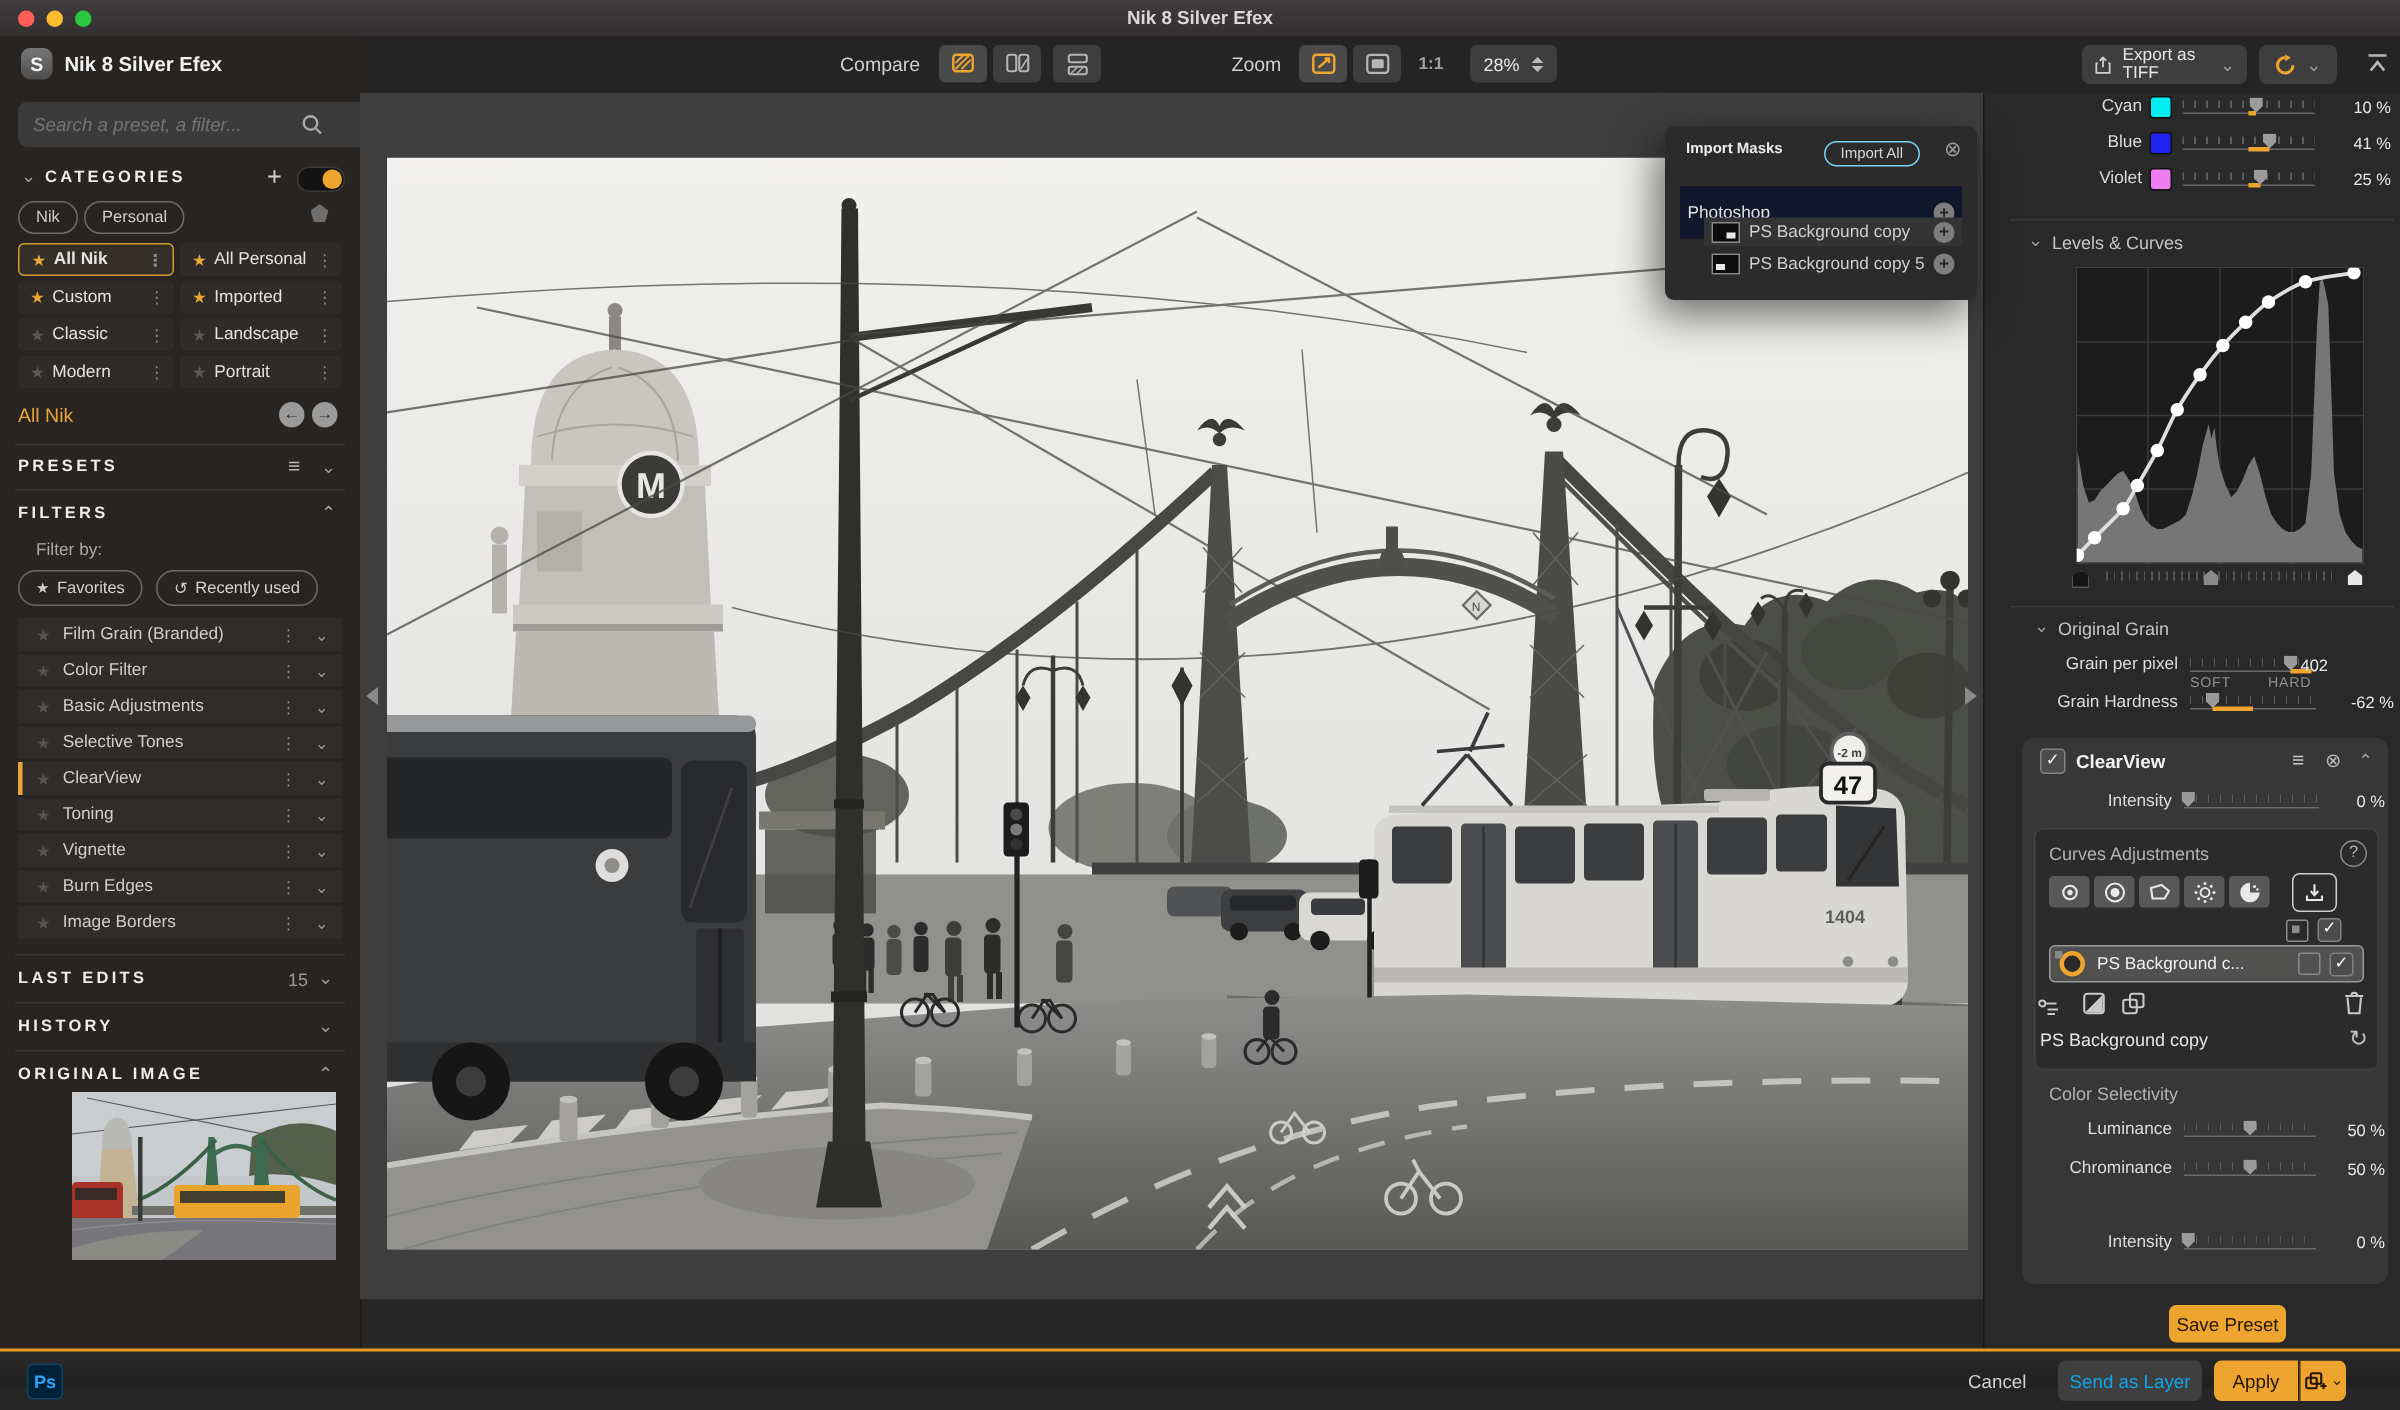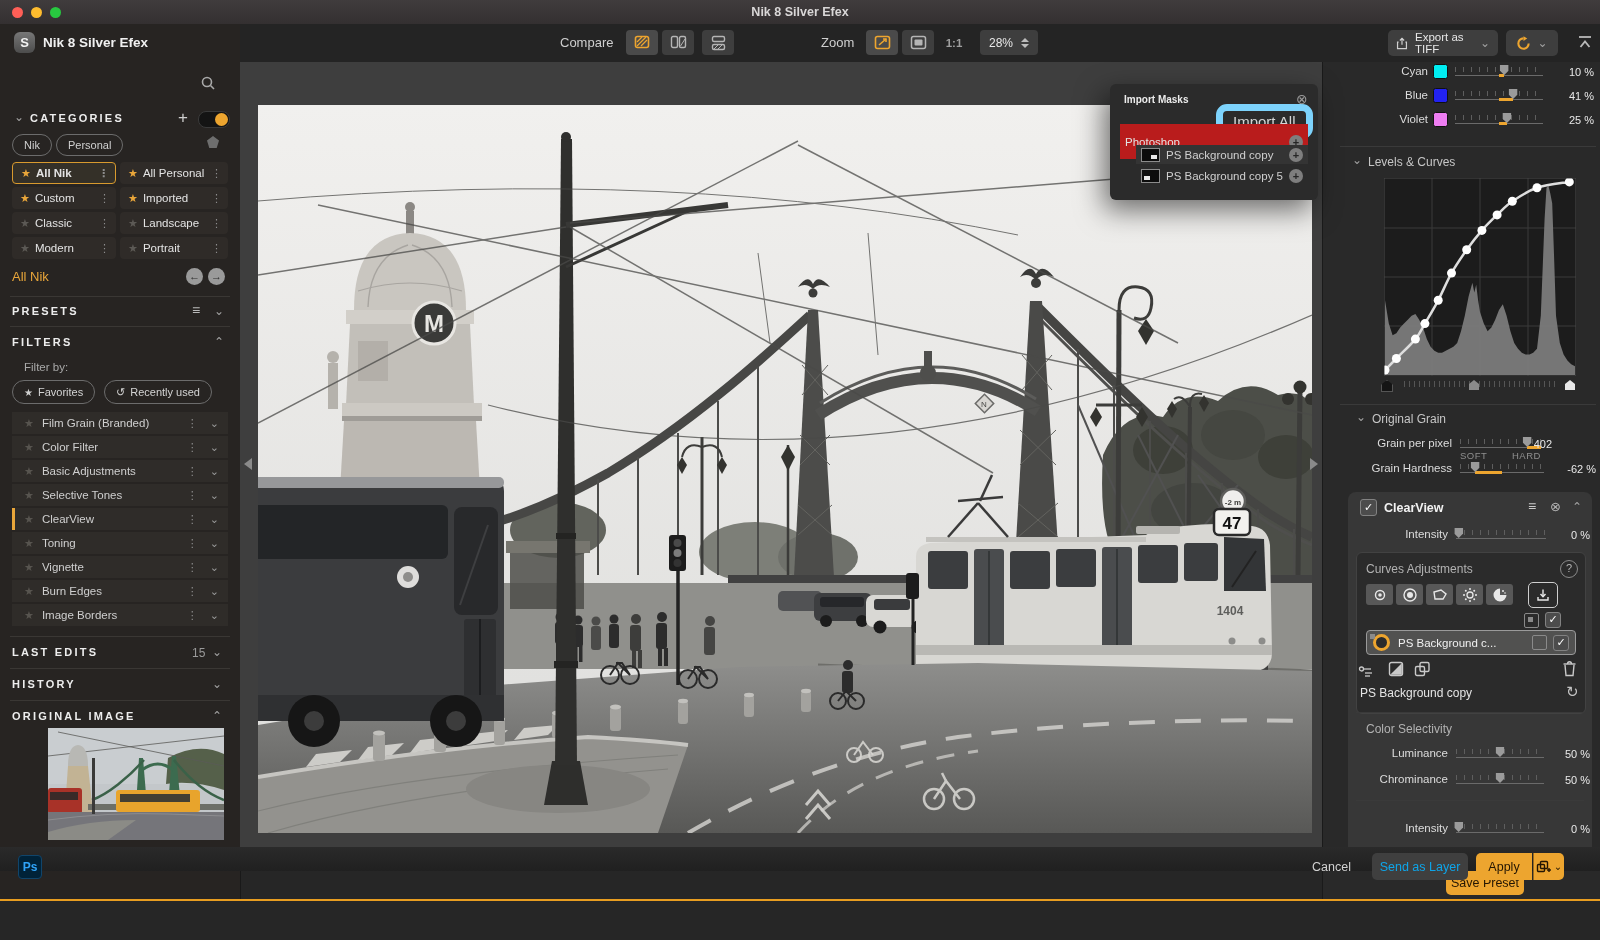--- a/index.html
+++ b/index.html
@@ -70,21 +70,21 @@
   .toolbtn{position:absolute;width:27px;height:21px;background:#585858;border-radius:3px;display:flex;align-items:center;justify-content:center}
   .chk{position:absolute;width:15px;height:15px;background:#4c4c4c;border:1px solid #828282;border-radius:3px;
        color:#fff;font-size:11px;line-height:14px;text-align:center}
   .minisq{position:absolute;width:13px;height:13px;border:1px solid #8a8a8a;border-radius:2px}
   .minisq i{position:absolute;left:3px;top:3px;width:5px;height:5px;background:#8a8a8a;display:block}
   .hist-wrap{position:absolute;left:1384px;top:178px;width:192px;height:198px;background:#1c1c1c}
   .lthumb{position:absolute;width:10px;height:10px;transform:translateX(-50%);
           clip-path:polygon(50% 0,100% 40%,100% 100%,0 100%,0 40%)}
   
   .orangeline{position:absolute;left:0;top:899px;width:1600px;height:2px;background:#e89d20;z-index:8}
-  .bottombar{position:absolute;left:0;top:847px;width:1600px;height:24px;background:linear-gradient(#2a2a2a,#202020);z-index:7}
+  .bottombar{position:absolute;left:0;top:901px;width:1600px;height:24px;background:linear-gradient(#2a2a2a,#202020);z-index:7}
   .btn{position:absolute;display:flex;align-items:center;justify-content:center;border-radius:5px;font-size:12.5px}
   .helpc{position:absolute;width:16px;height:16px;border-radius:50%;border:1px solid #8a8a8a;color:#b5b5b5;
          font-size:11px;text-align:center;line-height:15px}
   .handle{position:absolute;width:0;height:0;border-style:solid}
   svg text{font-family:"Liberation Sans","DejaVu Sans",sans-serif}
 </style>
 </head>
 <body>
 
 <div class="app">
@@ -92,20 +92,21 @@
   <div class="titlebar">
     <span class="tl" style="left:12px;background:#ff5f57"></span>
     <span class="tl" style="left:31px;background:#febc2e"></span>
     <span class="tl" style="left:50px;background:#28c840"></span>
     <div class="title">Nik 8 Silver Efex</div>
   </div>
 
   <div class="sidebar">
     <div class="logo">S</div>
     <div class="abs" style="left:43px;top:11px;font-size:13.5px;font-weight:bold;color:#f0f0f0">Nik 8 Silver Efex</div>
+    <input class="search" placeholder="Search a preset, a filter..." style="">
     <svg class="abs" style="left:200px;top:51px" width="16" height="16" viewBox="0 0 16 16">
       <circle cx="7" cy="7" r="4.5" fill="none" stroke="#a9a9a9" stroke-width="1.6"></circle>
       <line x1="10.5" y1="10.5" x2="14" y2="14" stroke="#a9a9a9" stroke-width="1.6"></line>
     </svg>
 
     <span class="abs chev" style="left:14px;top:86px">⌄</span>
     <div class="abs hdr" style="left:30px;top:88px">CATEGORIES</div>
     <span class="abs" style="left:178px;top:84px;font-size:17px;color:#cfcfcf">+</span>
     <div class="abs" style="left:198px;top:87px;width:30px;height:15px;border-radius:8px;background:#141414;border:1px solid #3a3a3a">
       <span style="position:absolute;right:1px;top:1px;width:13px;height:13px;border-radius:50%;background:#eda52f;display:block"></span>
@@ -705,23 +706,23 @@
       </g>
     </svg>
 
     <span class="handle" style="left:4px;top:396px;border-width:6px 8px 6px 0;border-color:transparent #8a8a8a transparent transparent"></span>
     <span class="handle" style="right:4px;top:396px;border-width:6px 0 6px 8px;border-color:transparent transparent transparent #8a8a8a"></span>
   </div>
 
 
   <div class="popup">
     <span class="abs" style="left:14px;top:10px;font-size:10px;font-weight:bold;color:#ececec">Import Masks</span>
-    <span class="abs" style="left:106px;top:20px;border:7px solid #7dd3fc;border-radius:11px;padding:2px 10px;font-size:15px;color:#d5d5d5">Import All</span>
+    <span class="abs" style="left:106px;top:10px;border:1px solid #7dd3fc;border-radius:11px;padding:2px 10px;font-size:10px;color:#d5d5d5">Import All</span>
     <span class="abs" style="left:186px;top:7px;font-size:14px;color:#9a9a9a">⊗</span>
-    <div class="abs" style="left:10px;top:40px;width:188px;height:35px;background:#b91c1c;display:flex;align-items:center;padding:0 5px;box-sizing:border-box">
+    <div class="abs" style="left:10px;top:40px;width:188px;height:35px;background:#0f172a;display:flex;align-items:center;padding:0 5px;box-sizing:border-box">
       <span style="font-size:11.5px;color:#e2e2e2">Photoshop</span>
       <span class="pluscirc" style="margin-left:auto">+</span>
     </div>
     <div class="abs" style="left:26px;top:61px;width:172px;height:19px;background:#343434;display:flex;align-items:center;gap:6px;padding:0 5px;box-sizing:border-box">
       <span class="maskthumb">
           <i style="right:2px;bottom:2px"></i>
         </span>
       <span style="font-size:11.5px;color:#cfcfcf">PS Background copy</span>
       <span class="pluscirc" style="margin-left:auto">+</span>
     </div>

